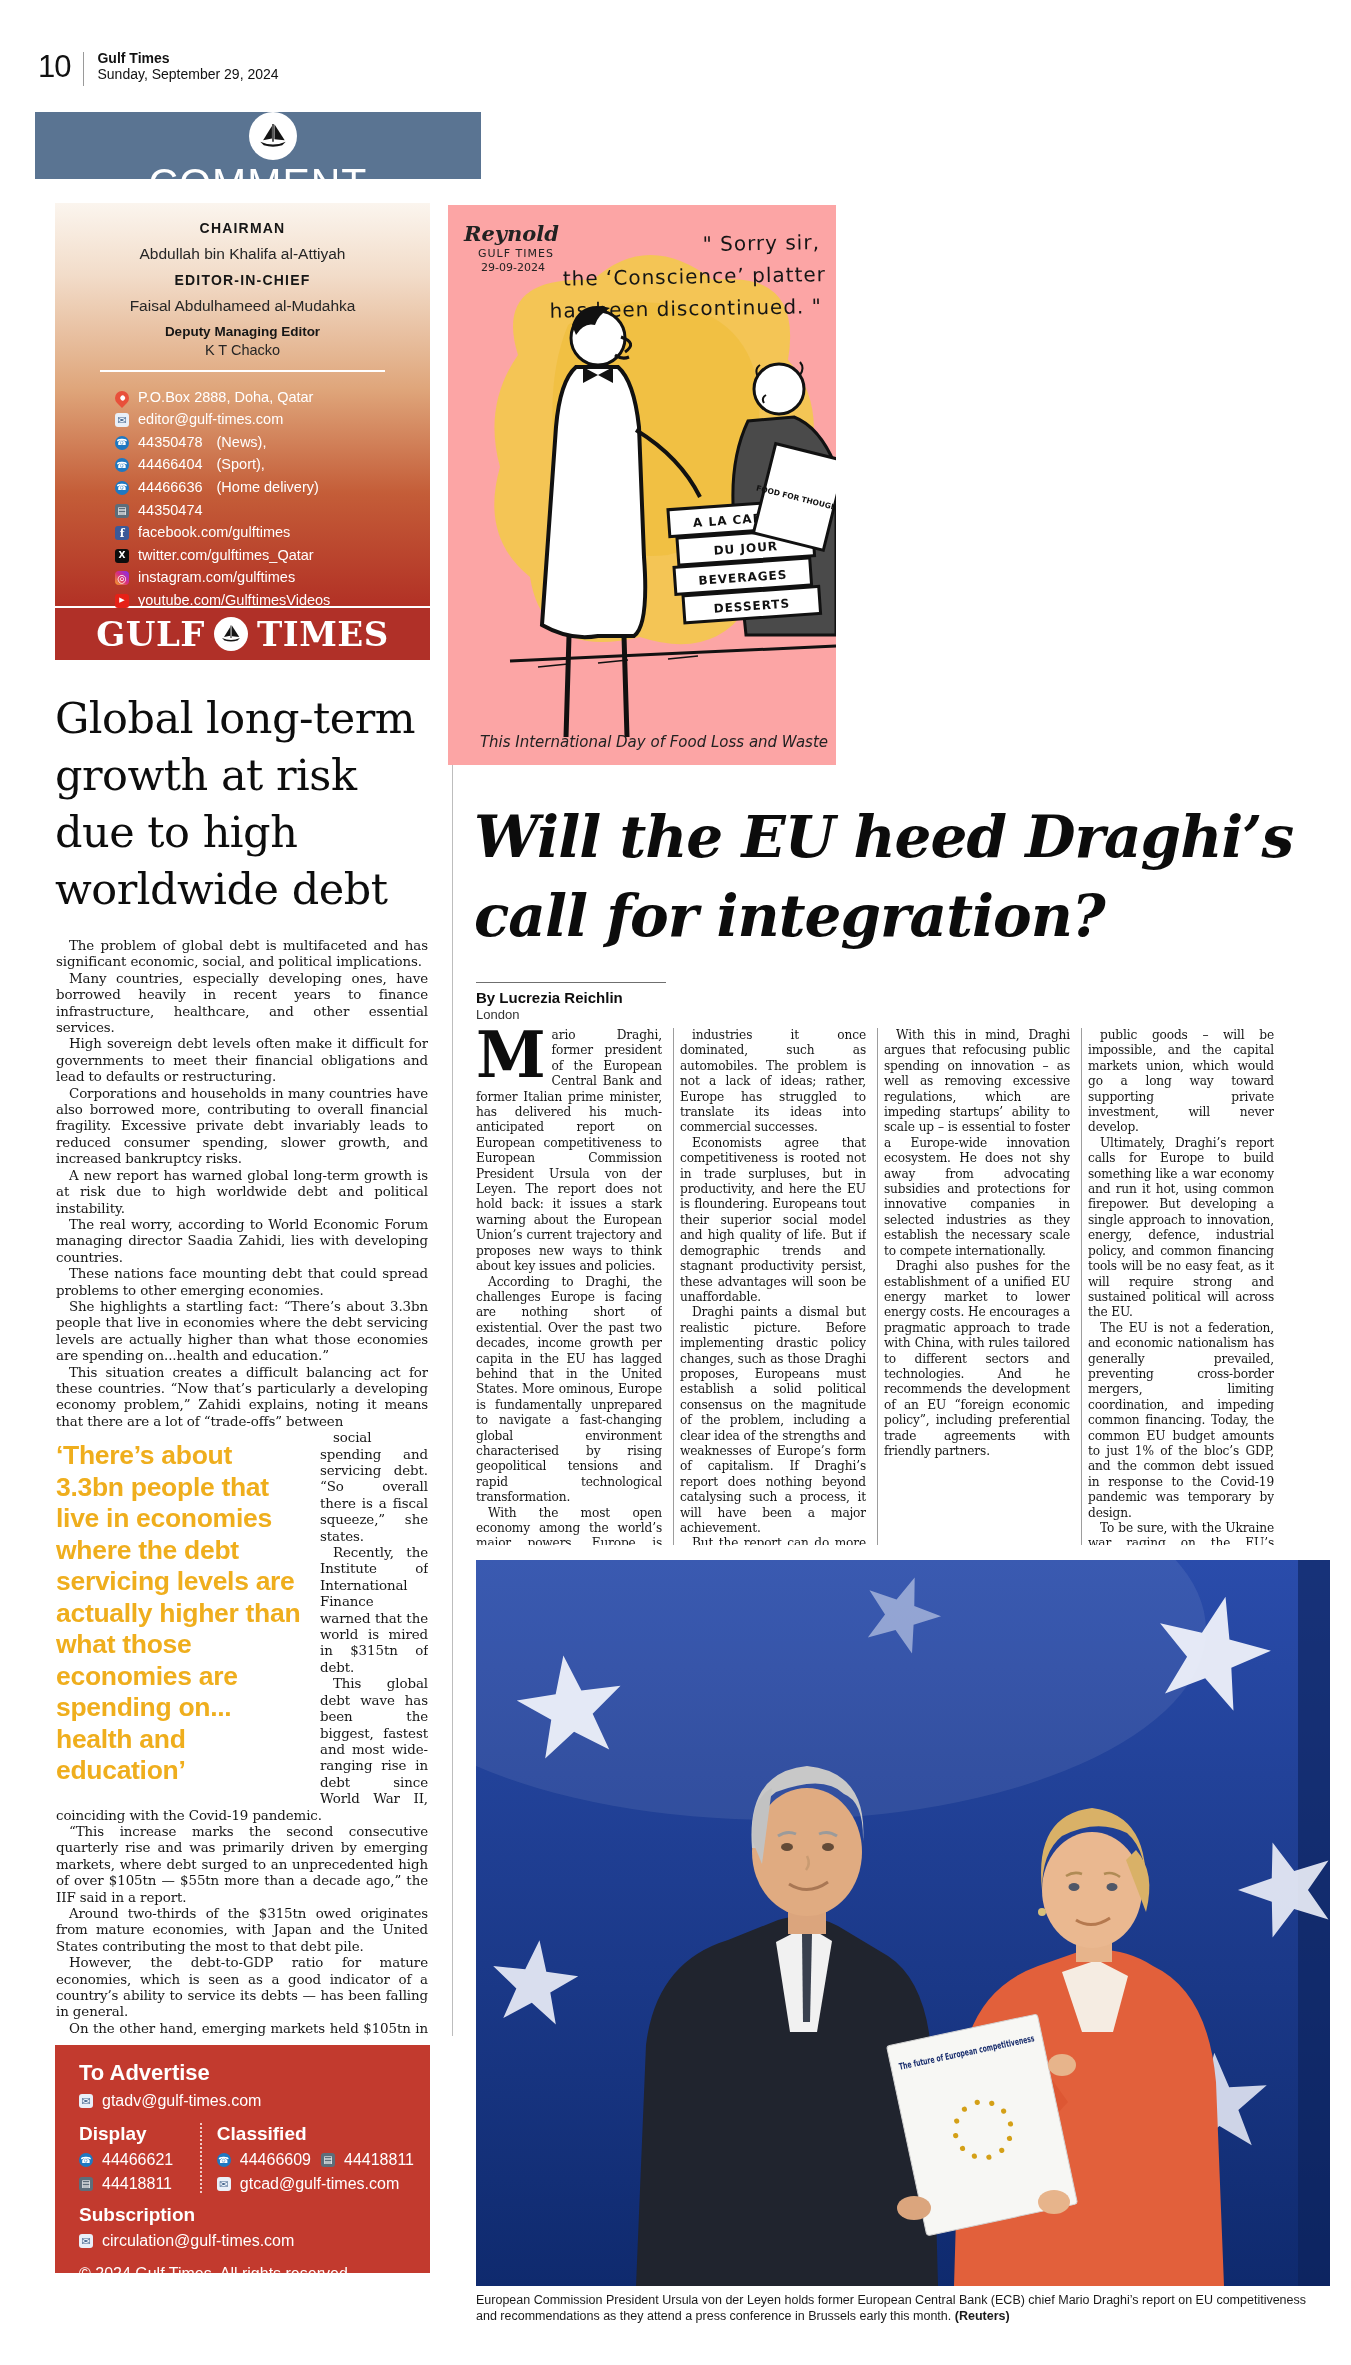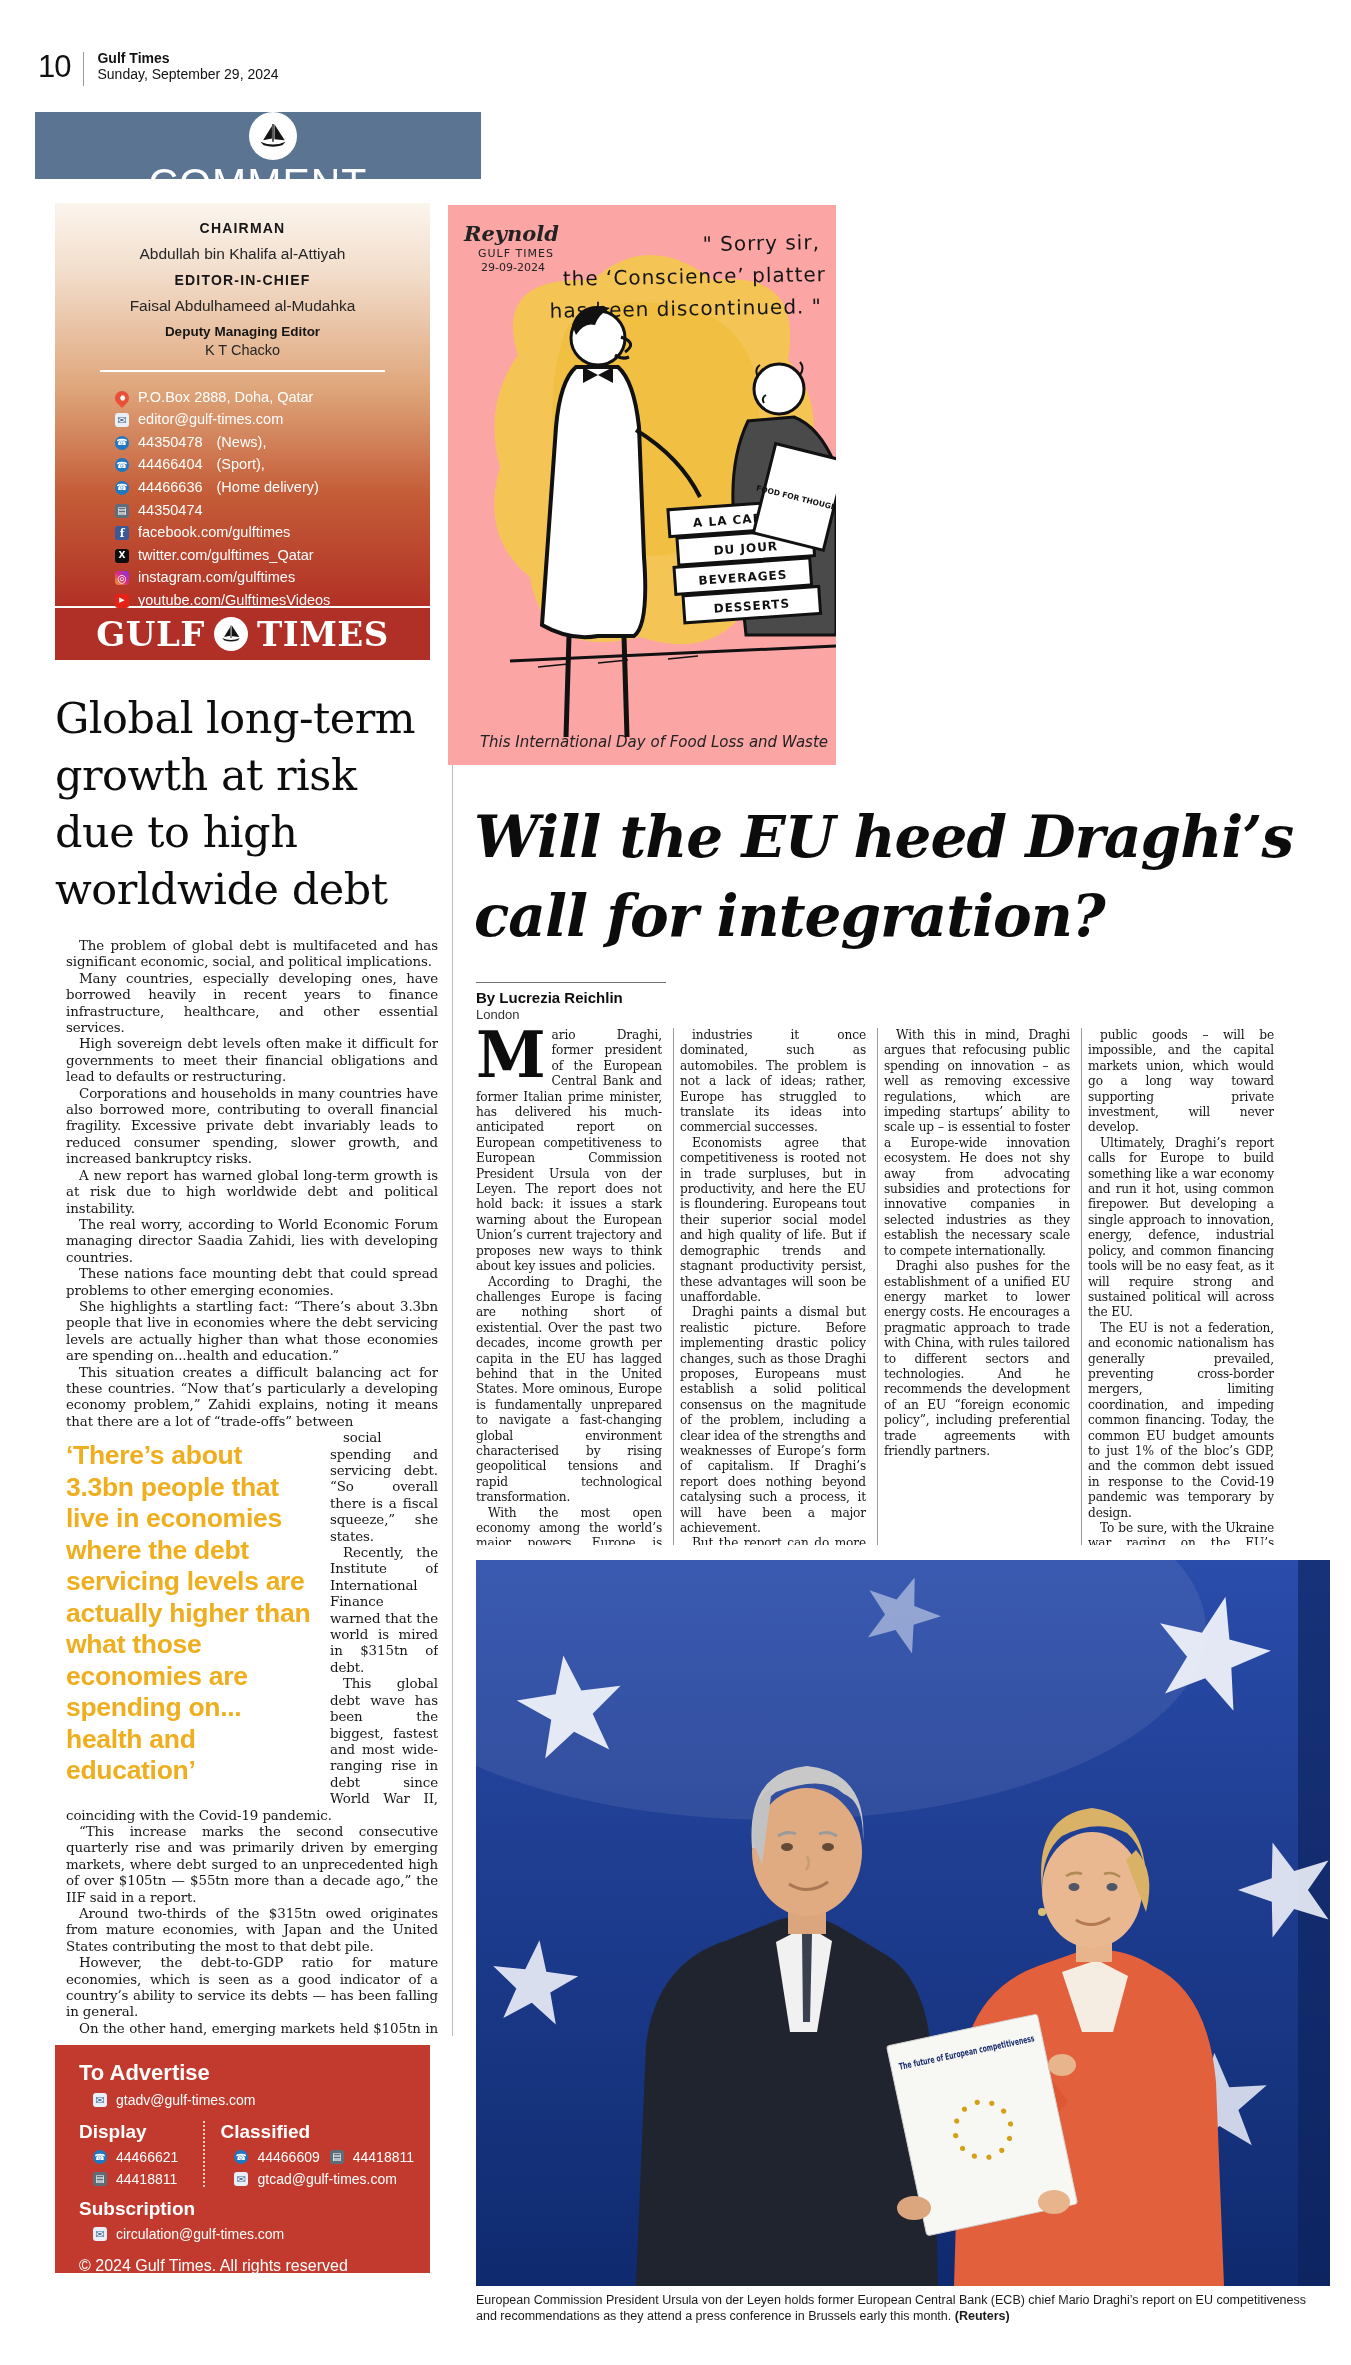--- a/index.html
+++ b/index.html
@@ -53,31 +53,31 @@
 
   
   #gtlogo{position:absolute;left:55px;top:608px;width:375px;height:52px;background:#b03028;
     display:flex;align-items:center;justify-content:center;gap:9px;}
   .gt-word{color:#fff;font-family:"DejaVu Serif",serif;font-weight:bold;font-size:34px;letter-spacing:.5px;}
   .gt-circle{width:34px;height:34px;background:#fff;border-radius:50%;display:flex;align-items:center;justify-content:center;}
 
   
   #lheadline{position:absolute;left:55px;top:690px;width:392px;}
   .lh-line{font-size:43px;line-height:57px;letter-spacing:-0.5px;color:#0d0d0d;}
-  #lbody{position:absolute;left:66px;top:938px;width:372px;height:1098px;overflow:hidden;}
+  #lbody{position:absolute;left:56px;top:938px;width:372px;height:1098px;overflow:hidden;}
   .bp{font-size:13.4px;line-height:16.4px;text-align:justify;text-indent:13px;margin:0;letter-spacing:-0.1px;color:#161616;}
   .pullquote{float:left;width:250px;margin:10px 14px 6px 0;
      font-family:"Liberation Sans",sans-serif;font-weight:bold;font-size:26.5px;line-height:31.5px;
      color:#efae1d;letter-spacing:-0.3px;}
 
   
   #advert{position:absolute;left:55px;top:2045px;width:375px;height:228px;background:#c23a2e;color:#fff;
      font-family:"Liberation Sans",sans-serif;box-sizing:border-box;padding:15px 16px 0 24px;}
   .adv-title{font-size:22px;font-weight:bold;}
-  .adv-row{font-size:14px;margin-top:6px;display:flex;align-items:center;margin-left:14px;}
+  .adv-row{font-size:16px;margin-top:6px;display:flex;align-items:center;}
   .adv-cols{display:flex;margin-top:13px;}
   .adv-col1{width:128px;}
   .adv-col2{border-left:2px dotted rgba(255,255,255,.75);padding-left:15px;}
   .adv-label{font-size:19px;font-weight:bold;}
   .adv-sub{margin-top:11px;}
   .adv-copy{margin-top:15px;font-size:16px;}
   .ml10{margin-left:10px;}
 
   
   #vrule{position:absolute;left:452px;top:688px;width:1px;height:1348px;background:#bdbdbd;}

